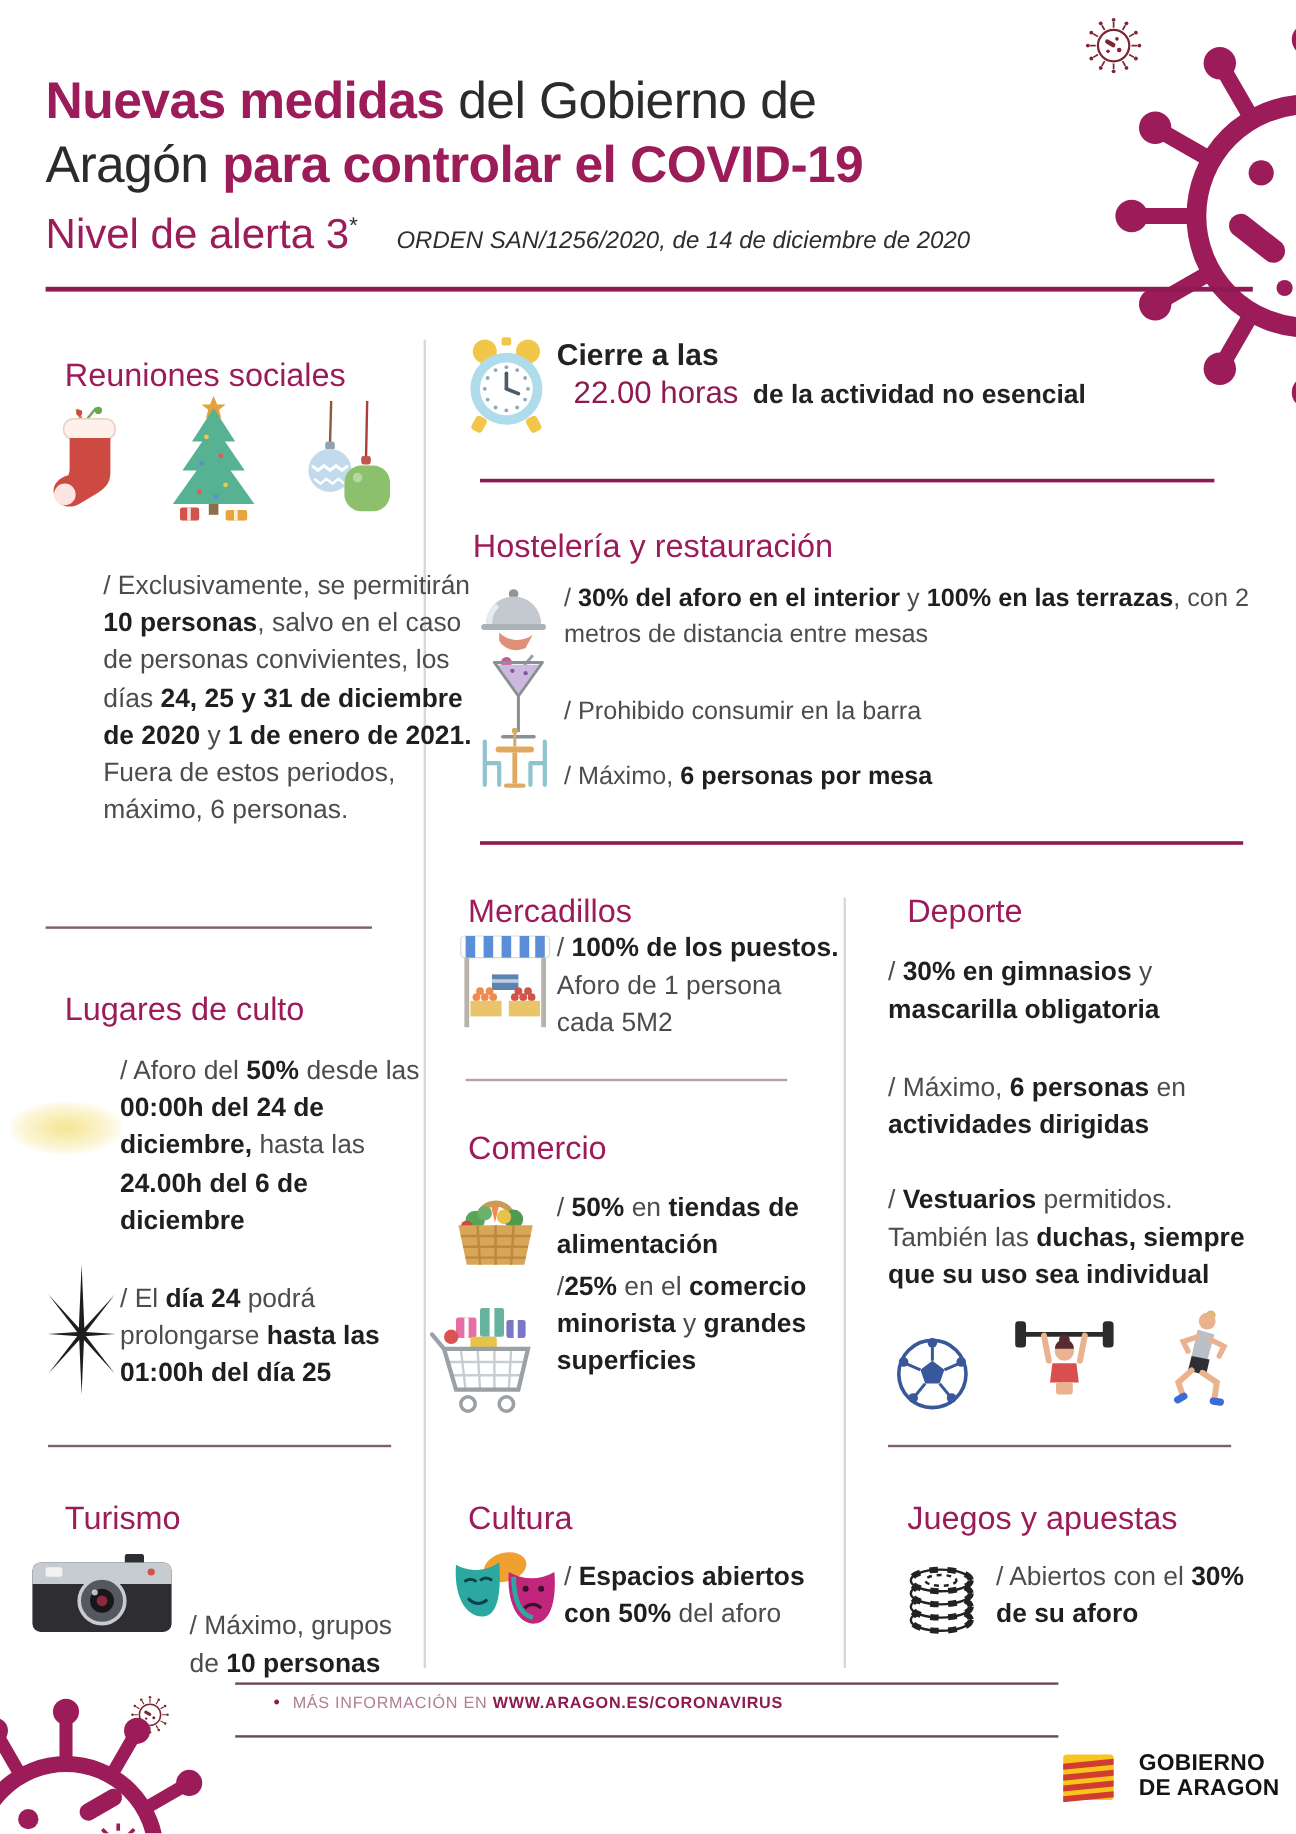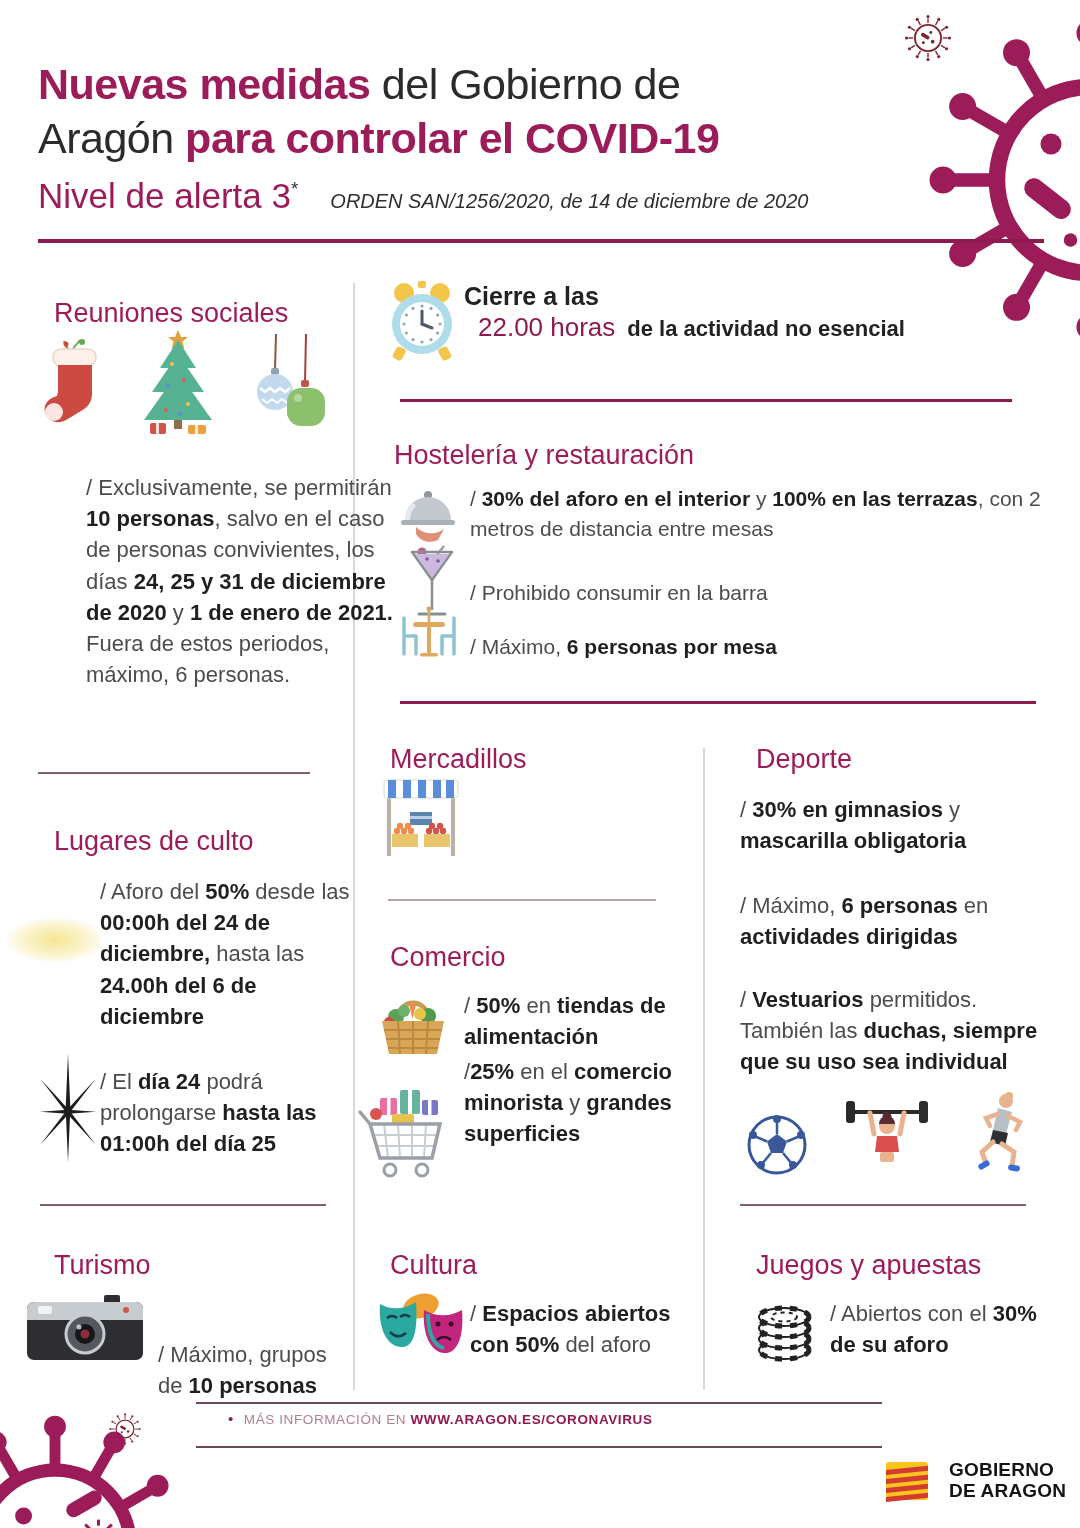--- a/index.html
+++ b/index.html
@@ -331,20 +331,21 @@
       <circle cx="18" cy="52" r="3.2" fill="#ef8b4e"></circle>
       <circle cx="26" cy="52" r="3.2" fill="#ef8b4e"></circle>
     <circle cx="47" cy="57" r="3.2" fill="#d0544a"></circle>
       <circle cx="54" cy="57" r="3.2" fill="#d0544a"></circle>
     <circle cx="61" cy="57" r="3.2" fill="#d0544a"></circle>
       <circle cx="50" cy="52" r="3.2" fill="#d0544a"></circle>
       <circle cx="58" cy="52" r="3.2" fill="#d0544a"></circle>
     <rect x="10" y="60" width="26" height="13" fill="#e9c46a"></rect>
     <rect x="42" y="60" width="26" height="13" fill="#e9c46a"></rect>
   </svg>
+  <p class="mtext" style="left:464px;top:774px;width:240px;"><span>/ </span><span class="seg-b">100% de los puestos.</span><span> Aforo de 1 persona cada 5M2</span></p>
 
   <div class="tdiv tdiv-light" style="left:388px;top:899px;width:268px;"></div>
 
   <h2 class="sec-h" style="left:374px;top:926px;">Comercio</h2>
 
   <svg class="icon" style="left:376px;top:984px;" width="74" height="74" viewBox="0 0 74 74">
     <path d="M22,34 A15,15 0 0 1 52,34" fill="none" stroke="#c99c52" stroke-width="5"></path>
     <circle cx="20" cy="33" r="8" fill="#5aa45a"></circle>
       <circle cx="28" cy="27" r="6" fill="#6cb06c"></circle>
     <circle cx="52" cy="32" r="8" fill="#4f9a4f"></circle>

